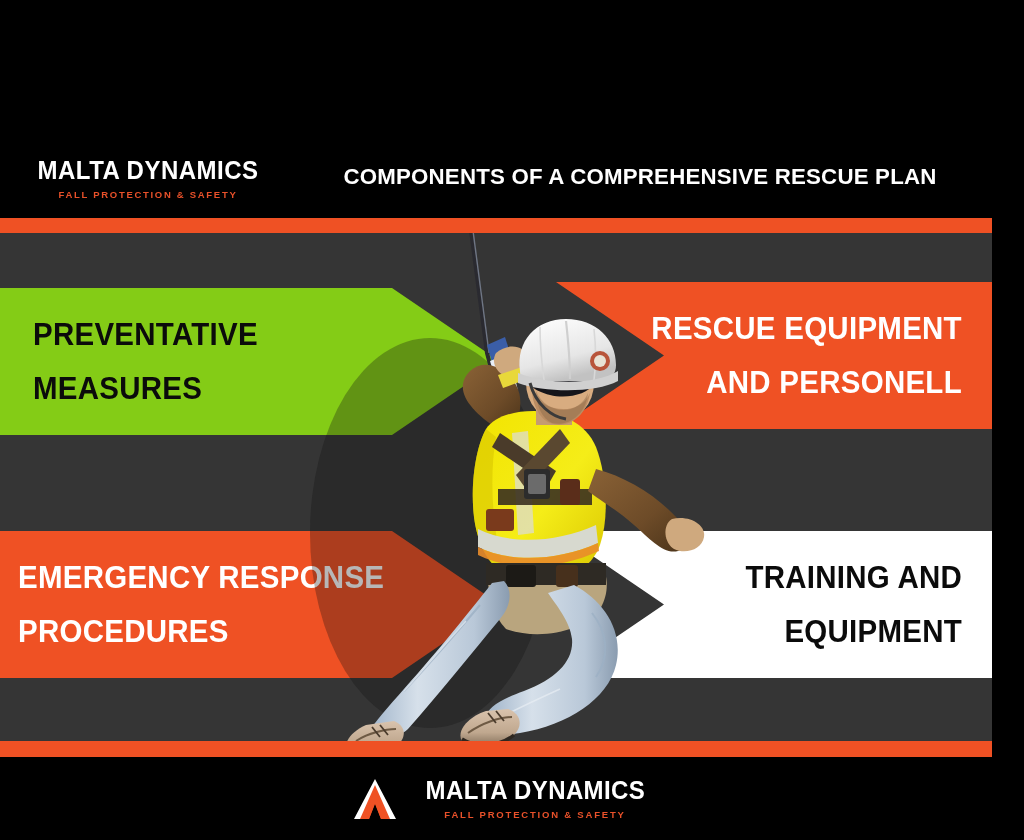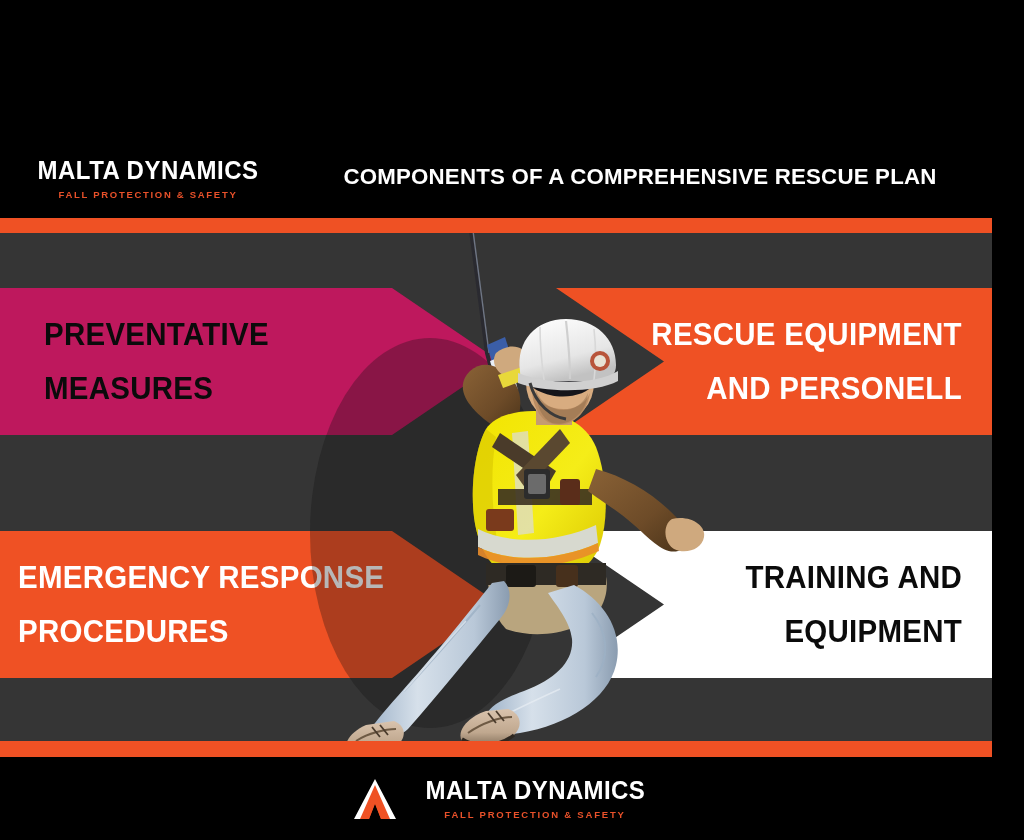--- a/index.html
+++ b/index.html
@@ -135,35 +135,35 @@
     white-space: pre-line;
     transform: scaleX(0.95);
   }
 
   
   .banner-tl {
     left: 0;
     top: 55px;
     width: 500px;
     height: 147px;
-    background: #be185d;
+    background: #84cc16;
     z-index: 1;
     clip-path: polygon(0 0, 392px 0, 500px 73.5px, 392px 147px, 0 147px);
-    padding-left: 44px;
+    padding-left: 33px;
   }
   .banner-tl .banner-text {
     color: #0b0b0b;
     text-align: left;
     transform-origin: left center;
   }
 
   
   .banner-tr {
     left: 556px;
-    top: 55px;
+    top: 49px;
     width: 436px;
     height: 147px;
     background: #ef5124;
     z-index: 1;
     clip-path: polygon(0 0, 436px 0, 436px 147px, 0 147px, 108px 73.5px);
     padding-right: 30px;
     justify-content: flex-end;
   }
   .banner-tr .banner-text {
     color: #ffffff;

